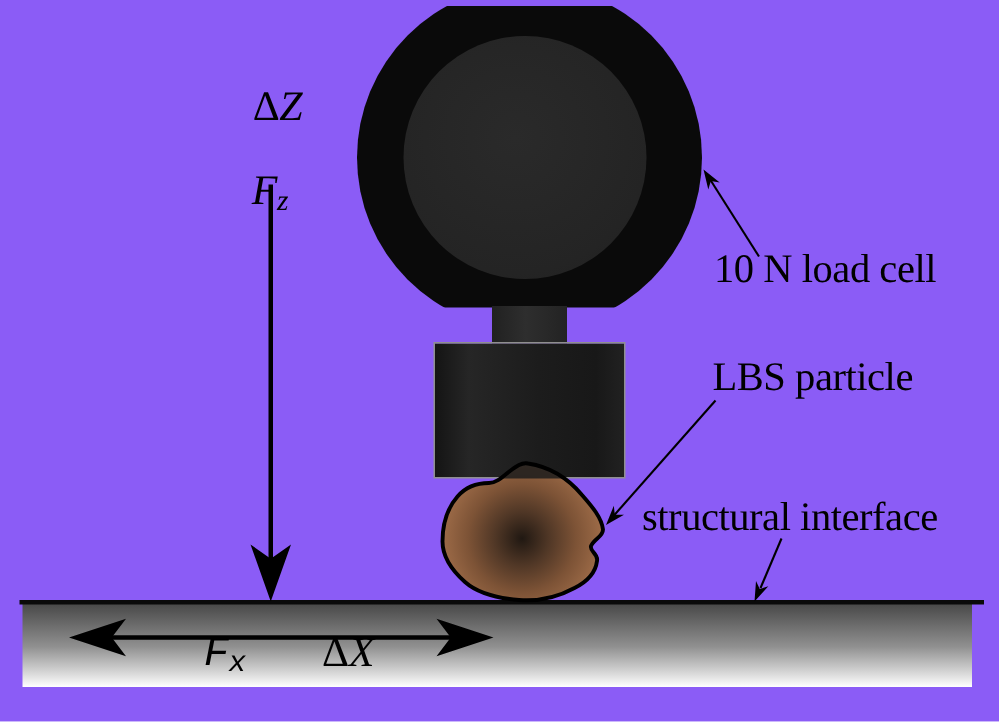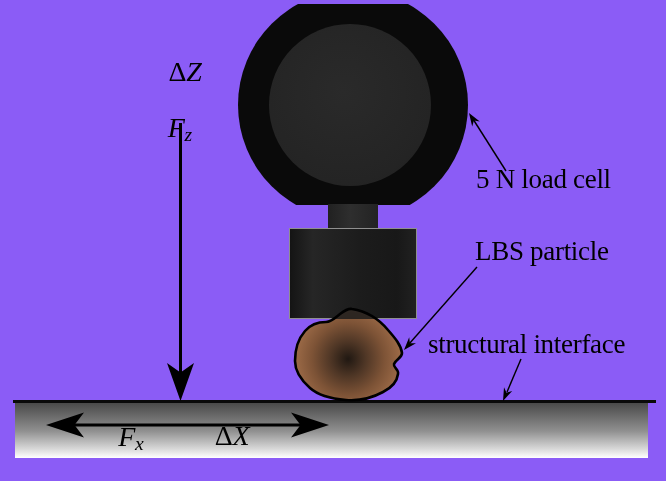--- a/index.html
+++ b/index.html
@@ -109,21 +109,21 @@
     <polygon points="404,350 409.2,337.2 409.9,343.2 416,343.2" fill="#000"></polygon>
 
     <line x1="521" y1="359" x2="507" y2="392" stroke="#000" stroke-width="1.4"></line>
     <polygon points="503,401 504,387.3 506.5,392.7 512.2,390.9" fill="#000"></polygon>
   </svg>
 
   <div class="lbl math center" style="left:185px;top:58px;"><span class="up">Δ</span><span class="it">Z</span></div>
 
   <div class="lbl math center" style="left:180px;top:86px;margin-top:28px;"><span class="it">F</span><span class="sub">z</span></div>
 
-  <div class="lbl math center" style="left:131px;top:423px;"><span class="it">F</span><span class="sub">x</span></div>
+  <div class="lbl math center" style="left:150px;top:423px;font-family:Liberation Mono, monospace;"><span class="it">F</span><span class="sub">x</span></div>
 
   <div class="lbl math center" style="left:232px;top:422px;"><span class="up">Δ</span><span class="it">X</span></div>
 
-  <div class="lbl" style="left:476px;top:166px;">5 N load cell</div>
+  <div class="lbl" style="left:476px;top:166px;">10 N load cell</div>
   <div class="lbl" style="left:475px;top:238px;">LBS particle</div>
   <div class="lbl" style="left:428px;top:331px;">structural interface</div>
 
 </div>
 
 </body></html>

